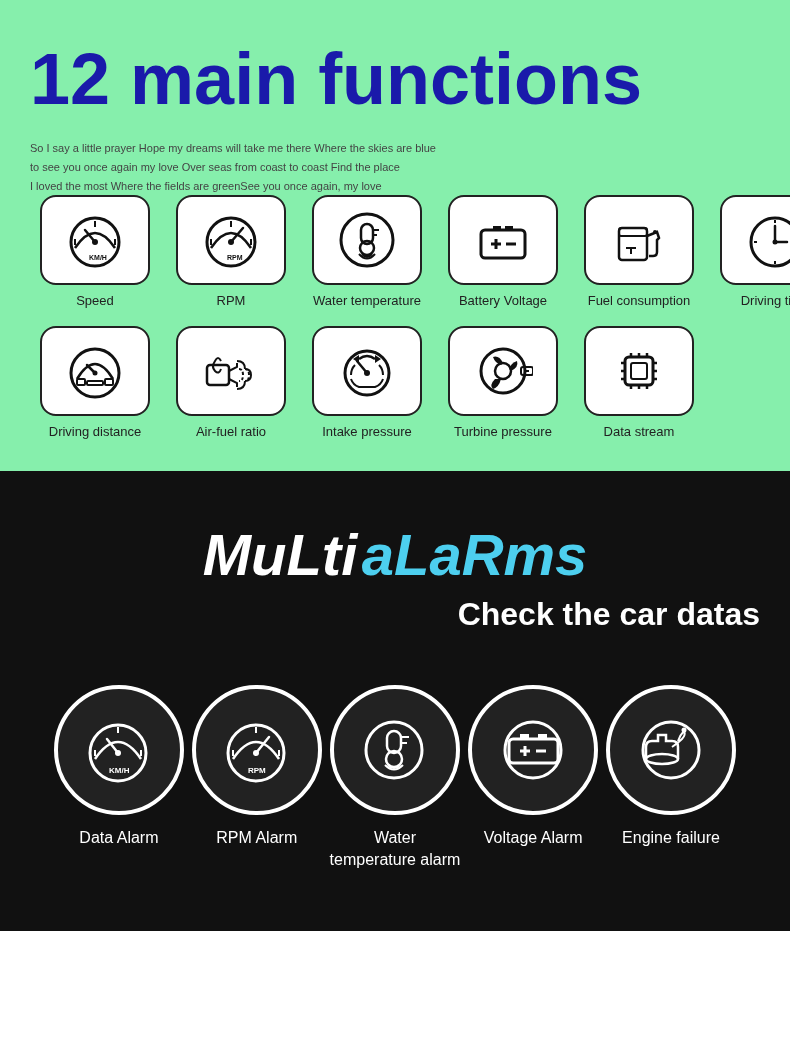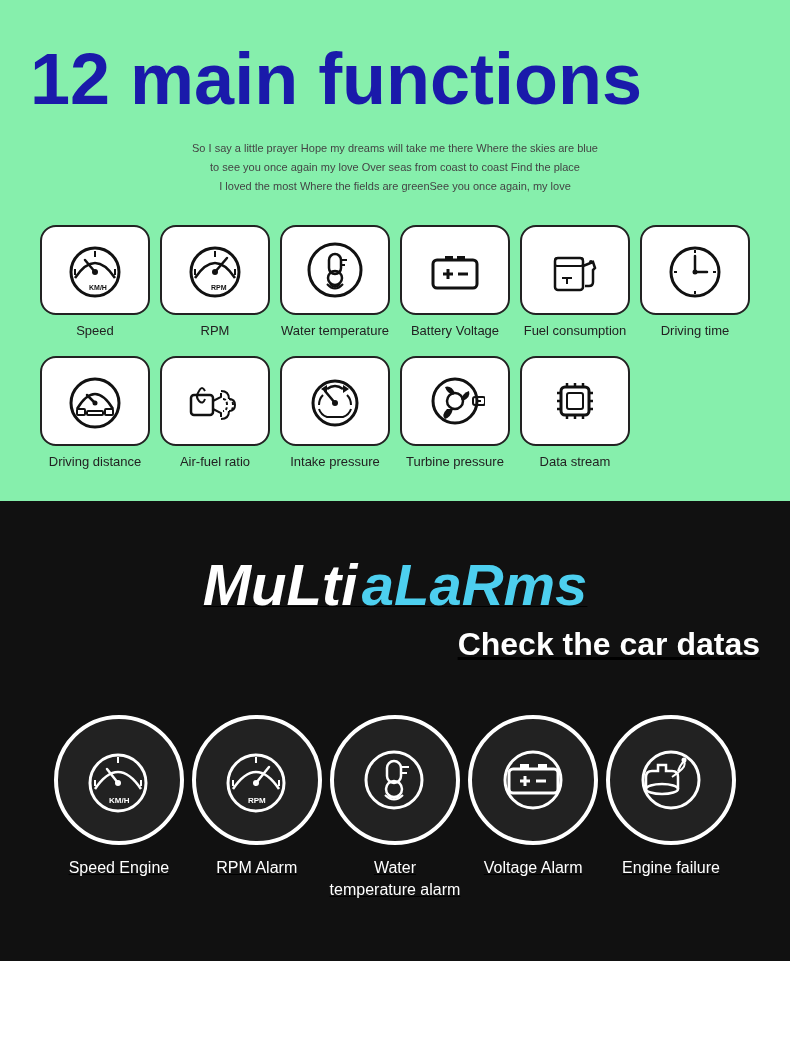--- a/index.html
+++ b/index.html
@@ -18,32 +18,30 @@
 
     .main-title {
       font-size: 72px;
       font-weight: 900;
       color: #1a1aaa;
       line-height: 1.1;
       margin-bottom: 20px;
     }
 
     .subtitle-text {
-      text-align: center;
       font-size: 11px;
       color: #444;
       line-height: 1.7;
-      margin-bottom: 30px;
     }
 
     
     .functions-grid {
       display: grid;
       grid-template-columns: repeat(6, 1fr);
-      gap: 16px 10px;
+      gap: 16px 26px;
       padding: 0 10px;
     }
 
     .func-item {
       display: flex;
       flex-direction: column;
       align-items: center;
       gap: 8px;
     }
 
@@ -68,21 +66,20 @@
       color: #222;
       text-align: center;
       line-height: 1.3;
     }
 
     
     .bottom-section {
       background: #111;
       padding: 50px 30px 40px 30px;
       min-height: 460px;
-      text-decoration: underline;
     }
 
     .multi-alarms-title {
       text-align: center;
       margin-bottom: 8px;
     }
 
     .multi-word {
       font-size: 58px;
       font-weight: 900;
@@ -360,21 +357,21 @@
           <circle cx="37" cy="40" r="28" fill="none" stroke="#fff" stroke-width="3"></circle>
           <path d="M14 46 Q37 12 60 46" fill="none" stroke="#fff" stroke-width="2.5"></path>
           <line x1="37" y1="40" x2="26" y2="26" stroke="#fff" stroke-width="2.5" stroke-linecap="round"></line>
           <circle cx="37" cy="40" r="3" fill="#fff"></circle>
           <text x="28" y="60" font-size="8" font-weight="bold" fill="#fff">KM/H</text>
           <line x1="14" y1="43" x2="14" y2="37" stroke="#fff" stroke-width="2"></line>
           <line x1="60" y1="43" x2="60" y2="37" stroke="#fff" stroke-width="2"></line>
           <line x1="37" y1="14" x2="37" y2="20" stroke="#fff" stroke-width="2"></line>
         </svg>
       </div>
-      <span class="alarm-label">Speed Engine</span>
+      <span class="alarm-label">Data Alarm</span>
     </div>
 
     <div class="alarm-item">
       <div class="alarm-icon-circle">
         <svg viewBox="0 0 75 75">
           <circle cx="37" cy="40" r="28" fill="none" stroke="#fff" stroke-width="3"></circle>
           <path d="M14 46 Q37 12 60 46" fill="none" stroke="#fff" stroke-width="2.5"></path>
           <line x1="37" y1="40" x2="50" y2="24" stroke="#fff" stroke-width="2.5" stroke-linecap="round"></line>
           <circle cx="37" cy="40" r="3" fill="#fff"></circle>
           <text x="29" y="60" font-size="8" font-weight="bold" fill="#fff">RPM</text>

